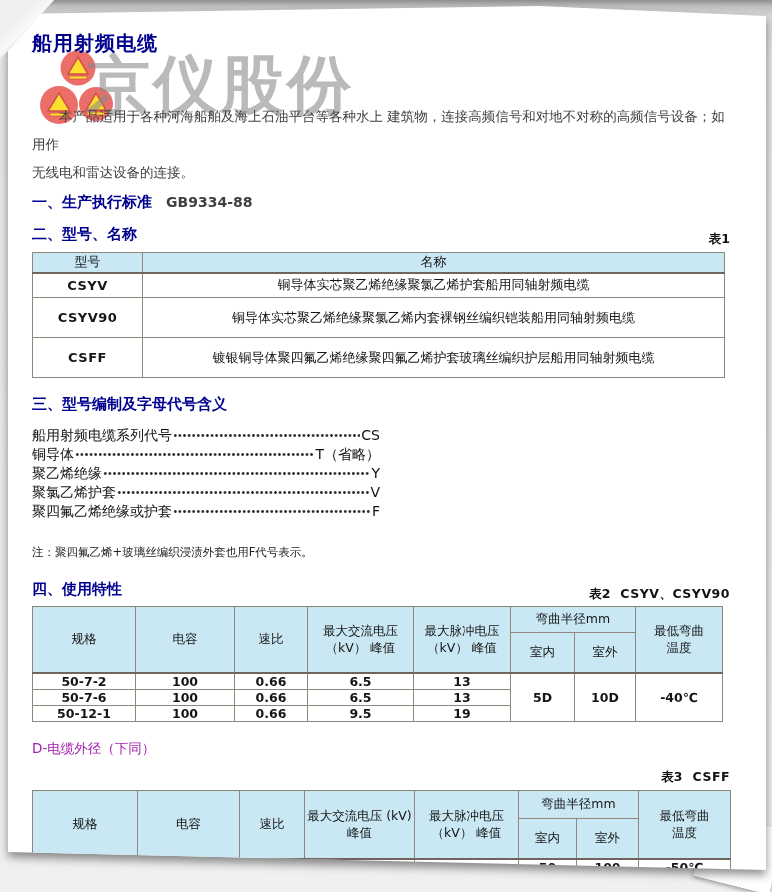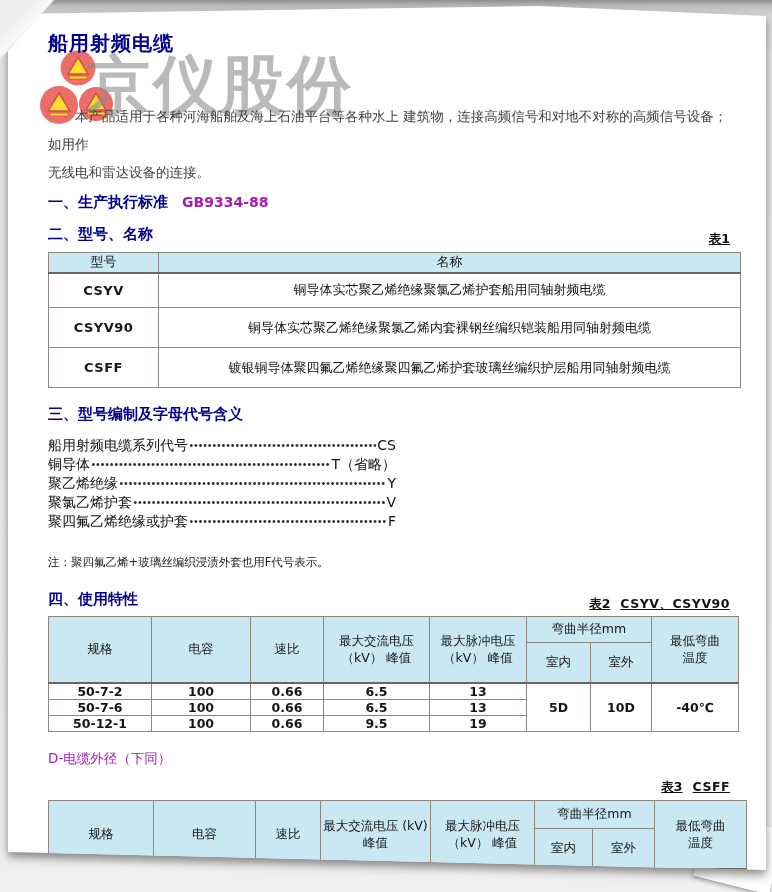--- a/index.html
+++ b/index.html
@@ -13,40 +13,40 @@
     filter:drop-shadow(0 5px 5px rgba(45,45,45,.55)); }
   .page { position:absolute; left:8px; right:6px; top:4px; bottom:18px; background:#ffffff;
     clip-path:polygon(0 10px,70% 2px,100% 12px,100% calc(100% - 4px),0 calc(100% - 22px)); }
   .fold-tl { position:absolute; left:0; top:0; width:54px; height:60px; z-index:3;
     clip-path:polygon(0 0,100% 0,0 100%);
     background:linear-gradient(136deg,#efefef 30%,#f9f9f9 48%,#c7c7c7 62%,#989898 72%,#e9e9e9 78%,#ffffff 90%); }
   .watermark-layer { position:absolute; inset:0; z-index:0; }
   .wm-text { position:absolute; left:78px; top:38px; font-size:64px; font-weight:700;
     color:#8a8a8a; opacity:.58; letter-spacing:3px; white-space:nowrap; }
   .logo { position:absolute; left:30px; top:44px; opacity:.82; }
-  .content { position:relative; z-index:1; padding:0 36px 0 40px; }
+  .content { position:relative; z-index:1; padding:0 36px 0 24px; }
   .title { margin-top:26px; height:26px; font-size:20px; font-weight:700;
     color:#00008f; letter-spacing:1px; }
   .intro { margin-top:46px; font-size:13.5px; color:#404040; line-height:28px; }
   .intro .ln1 { text-indent:2em; }
   .h2 { font-size:15px; font-weight:700; color:#00008f; line-height:20px; }
-  .h2 .std { color:#a21caf; font-weight:700; margin-left:14px; font-size:14px; }
+  .h2 .std { color:#404040; font-weight:700; margin-left:14px; font-size:14px; }
   .h2row { display:flex; justify-content:space-between; align-items:flex-end; }
   .h2-s1 { margin-top:6px; }
   .h2row-s2 { margin-top:12px; }
-  .tlabel { font-size:12.5px; font-weight:600; color:#111; transform:translateY(4px);text-decoration:underline; }
+  .tlabel { font-size:12.5px; font-weight:600; color:#111; transform:translateY(4px); }
   .tlabel b { font-weight:700; margin-left:10px; letter-spacing:.5px; }
   table { border-collapse:collapse; table-layout:fixed; }
   th,td { border:1px solid #8f867c; text-align:center; vertical-align:middle;
     color:#151515; overflow:hidden; }
   thead th { background:#c9e8f3; font-weight:400; }
   tbody tr:first-child td { border-top:2px solid #6e665d; }
   .t1 { margin-top:8px; width:692px; font-size:13px; }
   .t1 thead tr { height:20px; }
-  .t1 .r1 { height:35px; } .t1 .r2 { height:40px; } .t1 .r3 { height:40px; }
+  .t1 .r1 { height:25px; } .t1 .r2 { height:40px; } .t1 .r3 { height:40px; }
   .t1 td:first-child { font-weight:600; letter-spacing:.5px; }
   .h2-s3 { margin-top:16px; }
   .codes { margin-top:12px; width:348px; font-size:14px; color:#111; }
   .code-line { display:flex; align-items:stretch; height:19px; line-height:19px; }
   .code-line .dots { flex:1 1 auto; margin:0 1px;
     background-image:radial-gradient(circle,#2a2a2a 1.1px,transparent 1.6px);
     background-size:4.6px 19px; background-repeat:repeat-x; background-position:0 center; }
   .note { margin-top:24px; font-size:11.5px; color:#222; height:15px; }
   .h2row-s4 { margin-top:19px; }
   .t2 { margin-top:7px; width:690px; font-size:12.5px; }

